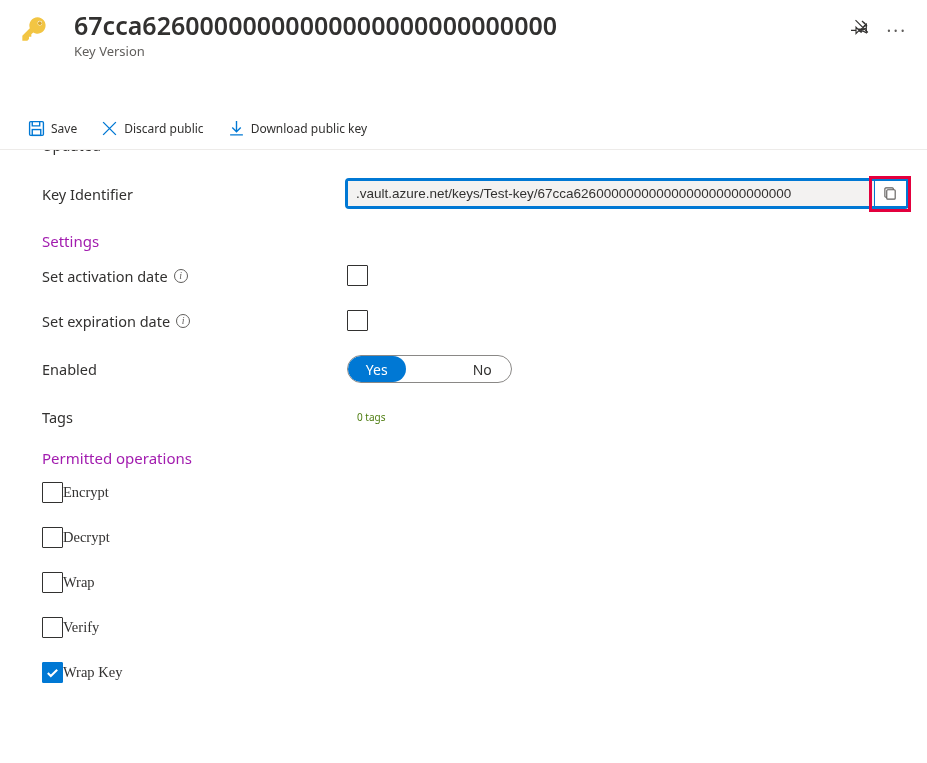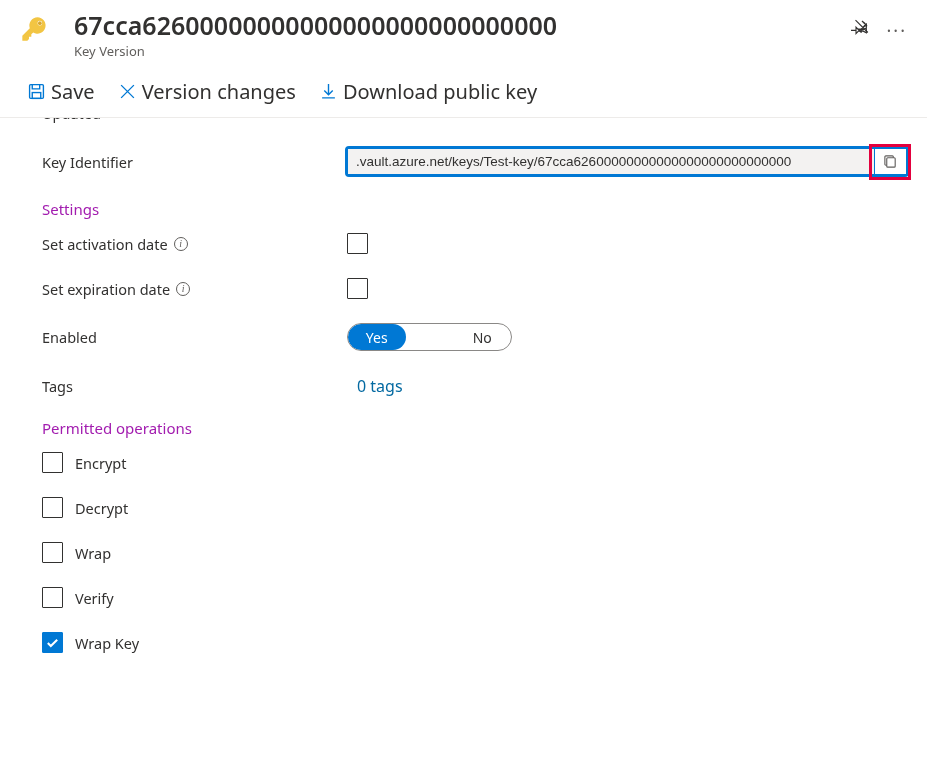--- a/index.html
+++ b/index.html
@@ -33,22 +33,23 @@
       gap: 8px;
       padding: 8px 20px;
       border-bottom: 1px solid #edebe9;
     }
     .tb-item {
       display: flex;
       align-items: center;
       gap: 6px;
       padding: 4px 8px;
       cursor: pointer;
-      font-size: 20px;
+      font-size: 12px;
       color: #323130;
+      margin-top: 42px;
     }
     .tb-icon { color: #0078d4; display: flex; align-items: center; }
     .tb-icon svg { width: 17px; height: 17px; }
 
     .content {
       padding: 0 20px 20px 20px;
       height: calc(763px - 130px);
       overflow: hidden;
     }
     .updated-row {
@@ -162,32 +163,32 @@
       justify-content: center;
       font-size: 14px;
     }
     .toggle-opt.active {
       background: #0078d4;
       color: #fff;
       border-radius: 14px;
     }
 
     .tags-link {
-      color: #0369a1;
-      cursor: pointer;
-      font-size: 16px;
+      color: #4d7c0f;
+      cursor: pointer;
+      font-size: 10px;
       margin-left: 10px;
     }
 
     .op-list { margin-left: 22px; }
     .op-row {
       display: flex;
       align-items: center;
-      gap: 12px;
       margin-bottom: 24px;
+      font-family: Liberation Serif, serif;
     }
     .op-checkbox {
       width: 21px;
       height: 21px;
       border: 1px solid #323130;
       border-radius: 1px;
       cursor: pointer;
       display: flex;
       align-items: center;
       justify-content: center;
@@ -233,21 +234,21 @@
         </svg>
     </span>
     <span>Save</span>
   </div>
   <div class="tb-item">
     <span class="tb-icon">
       <svg viewBox="0 0 16 16" stroke="currentColor" stroke-width="1.3">
           <path d="M2 2l12 12M14 2L2 14"></path>
         </svg>
     </span>
-    <span>Version changes</span>
+    <span>Discard public</span>
   </div>
   <div class="tb-item">
     <span class="tb-icon">
       <svg viewBox="0 0 16 16" fill="none" stroke="currentColor" stroke-width="1.3">
           <path d="M8 1v10M4 7l4 4 4-4M2 14h12"></path>
         </svg>
     </span>
     <span>Download public key</span>
   </div>
 </div>

